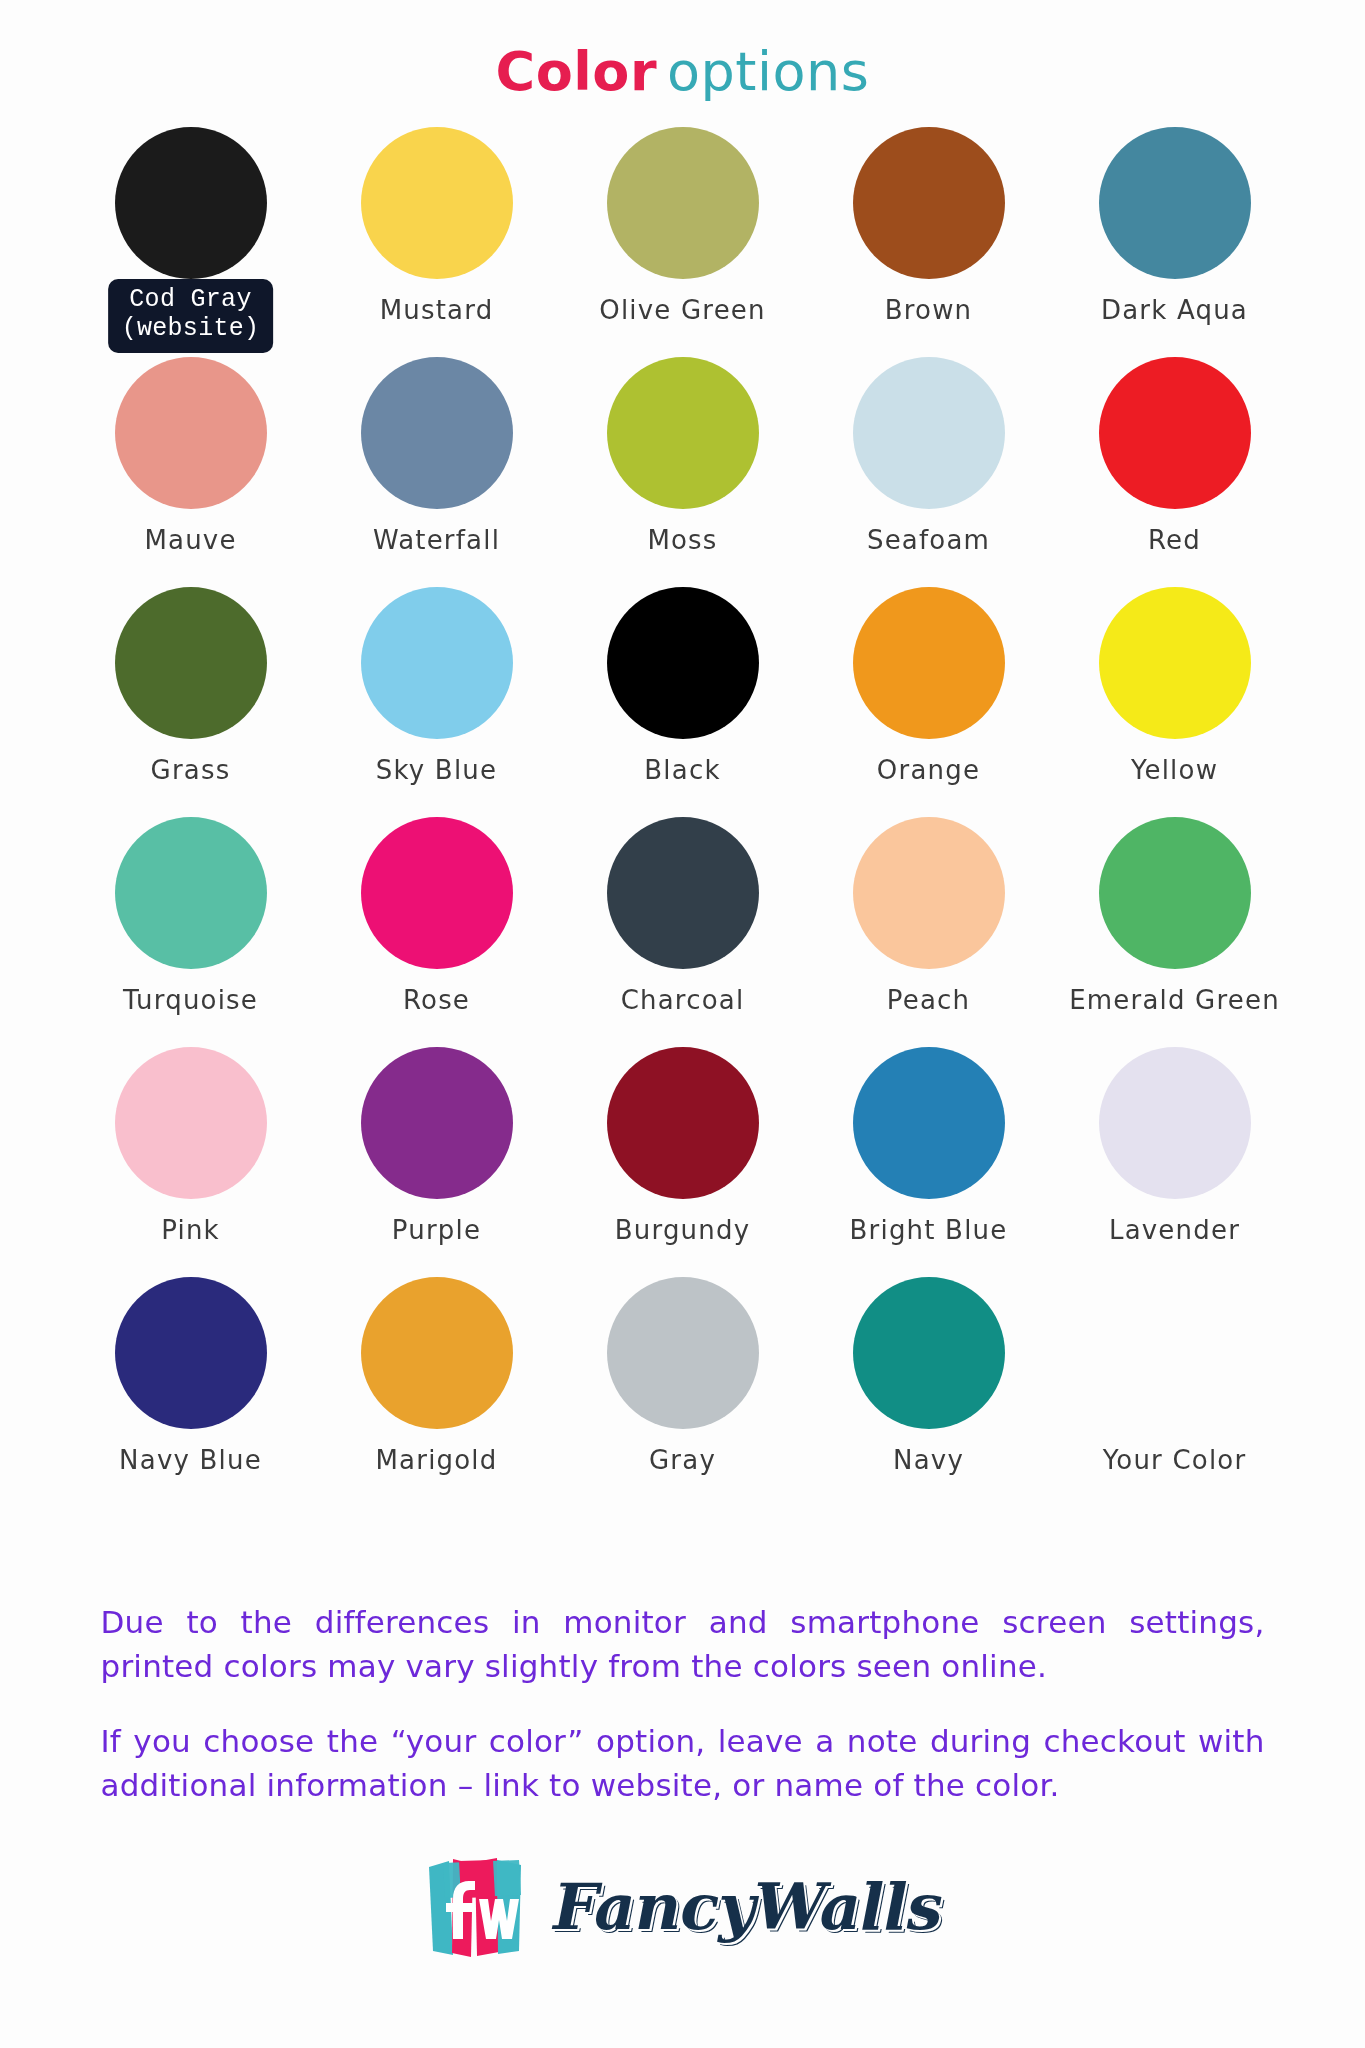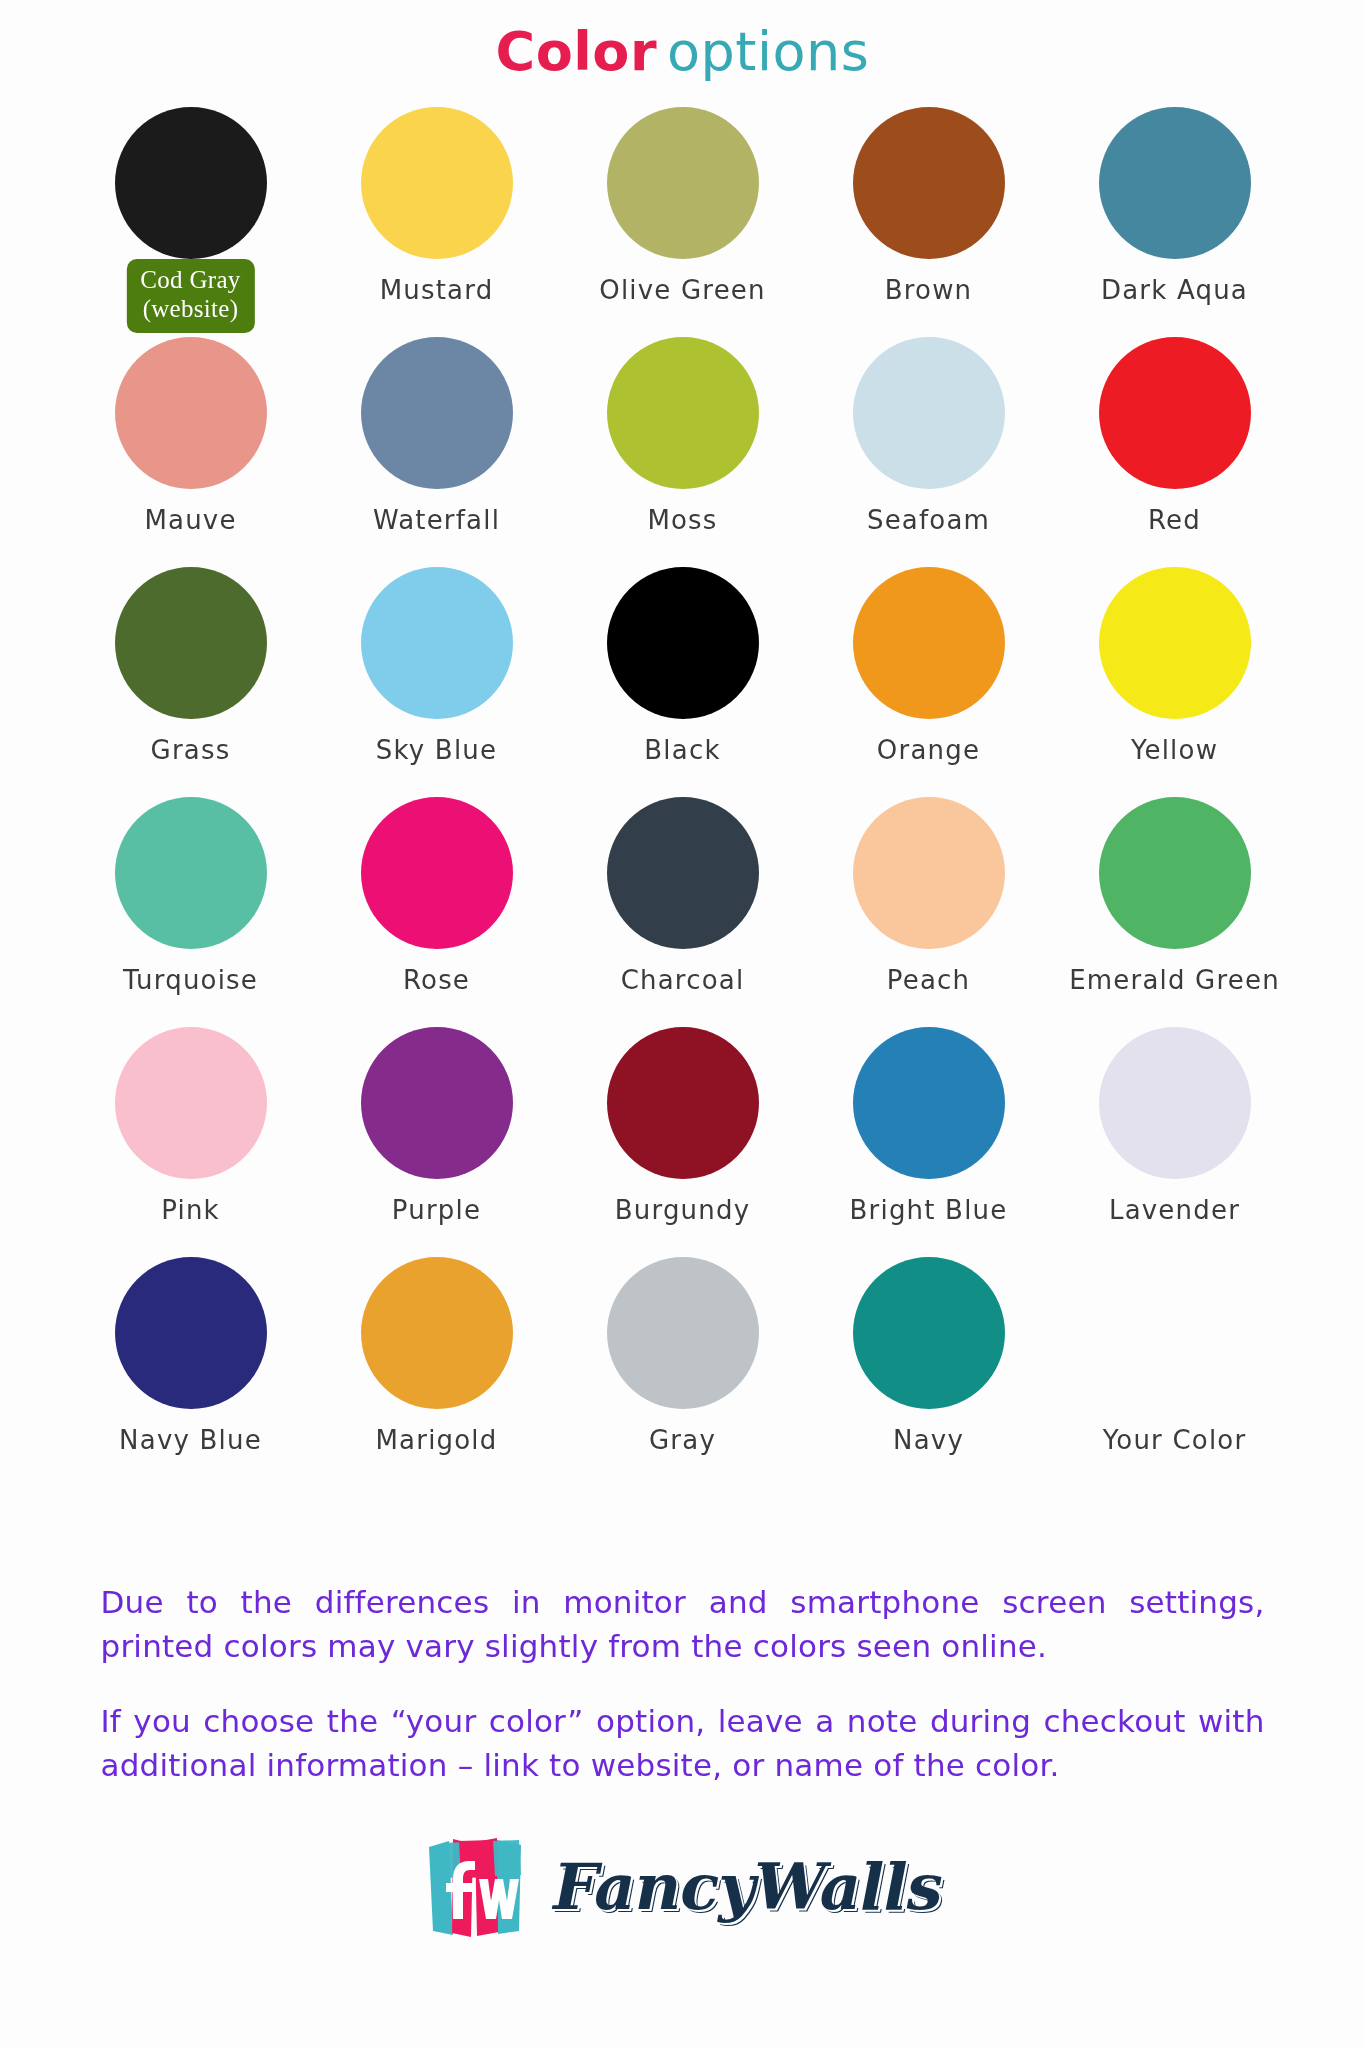--- a/index.html
+++ b/index.html
@@ -30,20 +30,21 @@
     text-align: center;
     padding-top: 22px;
     padding-bottom: 4px;
   }
   .title {
     font-size: 54px;
     letter-spacing: 0.5px;
     font-weight: 600;
     line-height: 1.1;
     font-family: "DejaVu Sans", sans-serif;
+    margin-top: 20px;
   }
   .title .t-a { color: #e61e50; font-weight: 700; }
   .title .t-b { color: #36a9b5; font-weight: 400; margin-left: 10px; }
 
   
   .grid {
     margin: 0 auto;
     width: 1230px;
     padding: 22px 0 0 0;
     display: grid;
@@ -74,29 +75,29 @@
     font-family: "DejaVu Sans", sans-serif;
     font-weight: 400;
     white-space: nowrap;
     text-align: center;
   }
   .badge {
     position: absolute;
     top: 152px;
     left: 50%;
     transform: translateX(-50%);
-    background: #4d7c0f;
+    background: #0f172a;
     color: #ffffff;
     border-radius: 10px;
     padding: 7px 14px 9px 14px;
     font-size: 25px;
     line-height: 1.15;
     text-align: center;
     letter-spacing: 0.3px;
-    font-family: Liberation Serif, serif;
+    font-family: Liberation Mono, monospace;
     white-space: nowrap;
   }
   .badge .b2 { display: block; }
 
   
   .notes {
     margin: 62px auto 0 auto;
     width: 1200px;
     padding: 0 18px;
   }

